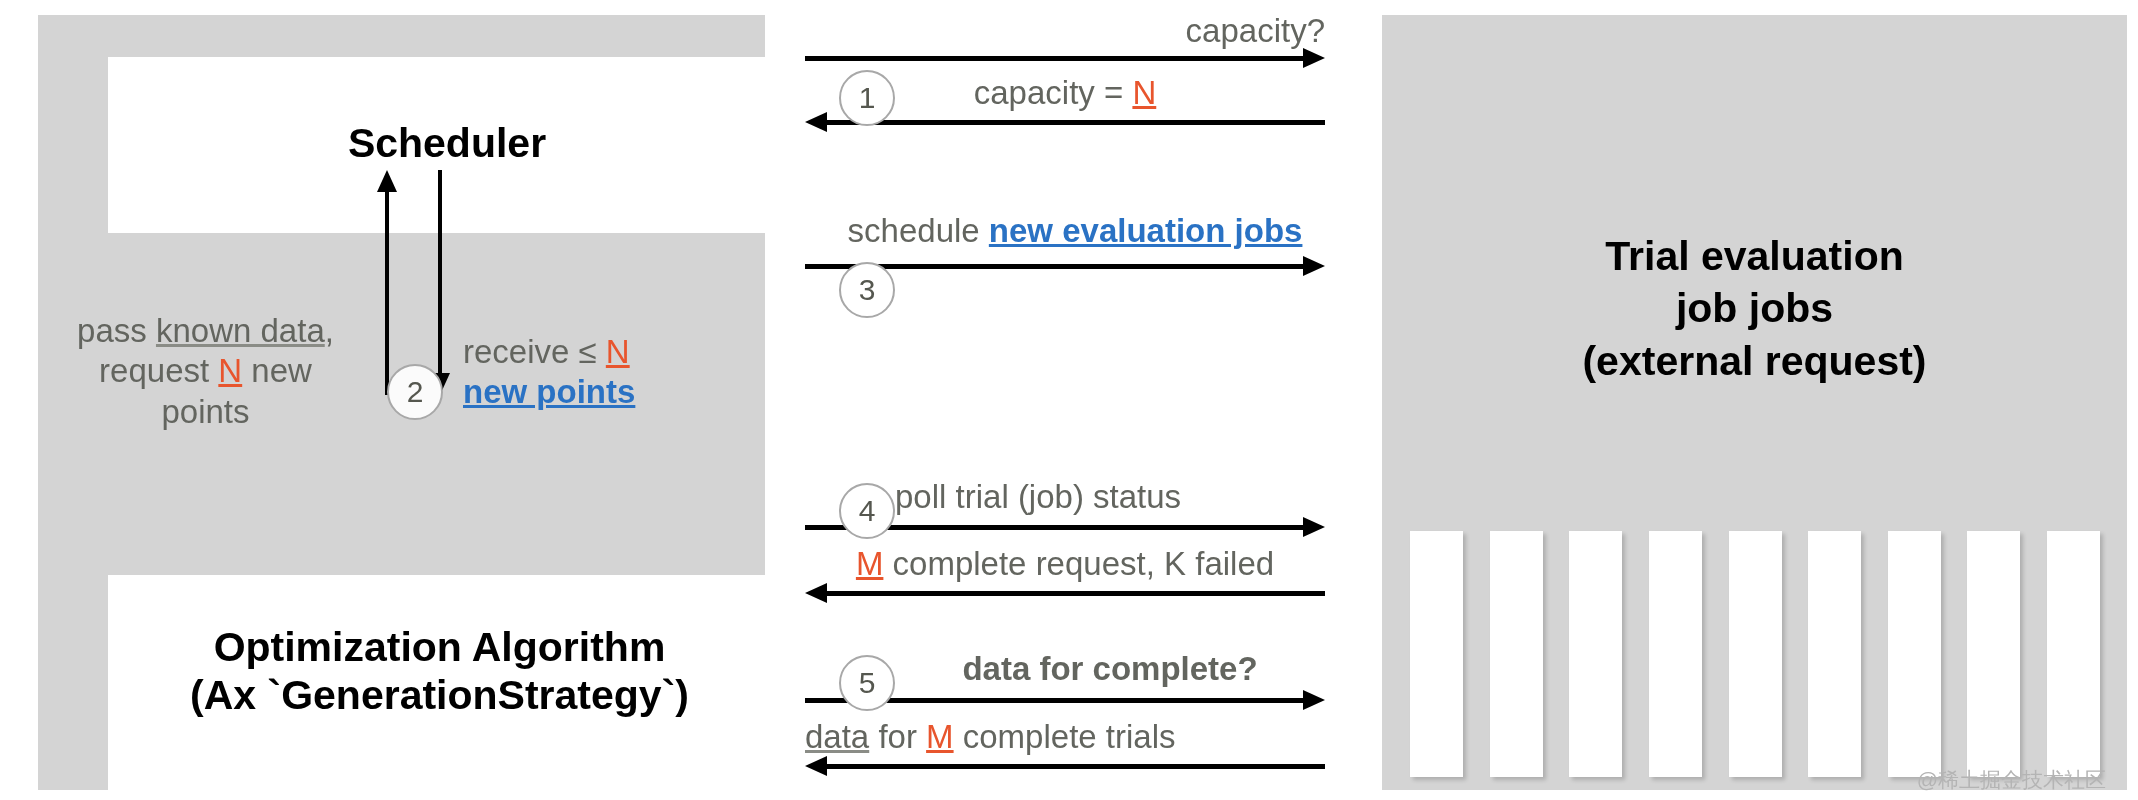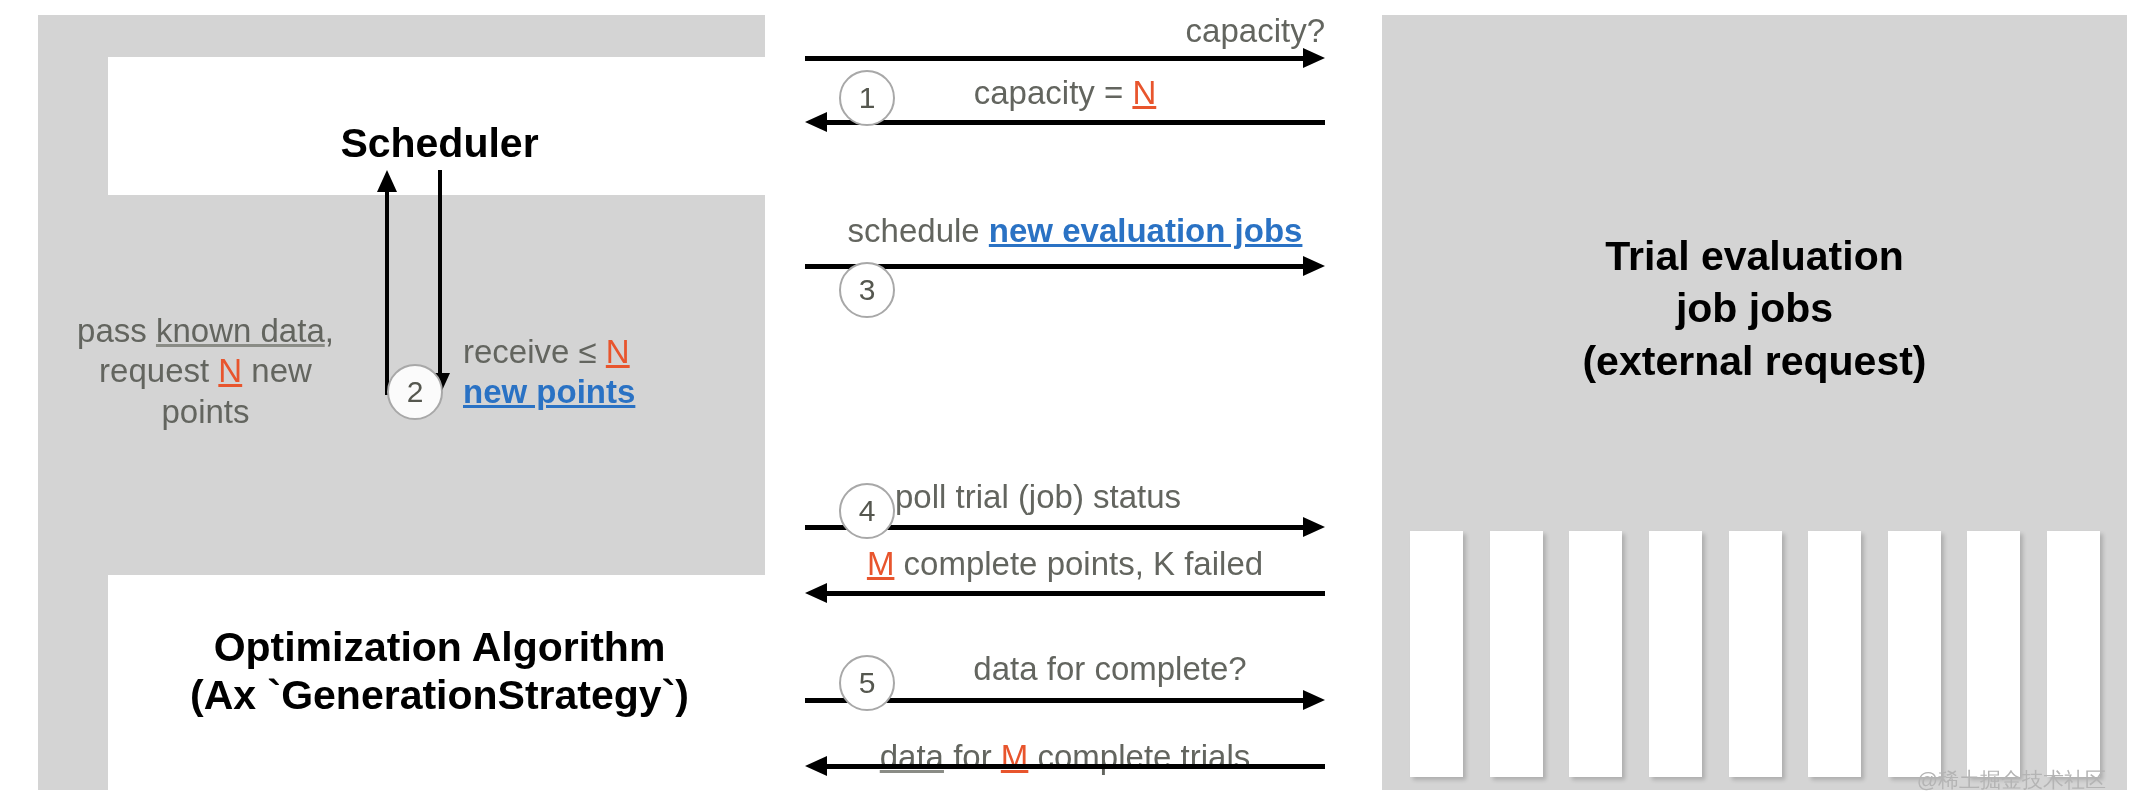--- a/index.html
+++ b/index.html
@@ -23,21 +23,21 @@
     position: absolute;
     background: #d4d4d4;
   }
   #left-panel  { left: 38px;   top: 15px; width: 727px;  height: 775px; }
   #right-panel { left: 1382px; top: 15px; width: 745px;  height: 775px; }
 
   .white-box {
     position: absolute;
     background: #ffffff;
   }
-  #scheduler-box { left: 70px; top: 42px;  width: 663px; height: 138px; }
+  #scheduler-box { left: 70px; top: 42px;  width: 663px; height: 176px; padding-left: 15px; }
   #optimizer-box { left: 70px; top: 560px; width: 663px; height: 216px; }
 
   .box-title {
     position: absolute;
     left: 0; right: 0;
     text-align: center;
     font-weight: bold;
     color: #000000;
     line-height: 1.18;
   }
@@ -239,40 +239,40 @@
 
   <div>
     <div class="label" style="left:895px; top:478px; width:430px; ">
       <span>poll trial (job) status</span>
     </div>
     <div class="h-arrow right" style="left:805px; top:517px; width:520px;">
       <div class="shaft"></div>
       <div class="head"></div>
     </div>
     <div class="label" style="left:805px; top:545px; width:520px; text-align:center;">
-      <span class="hl-orange">M</span><span> complete points, K failed</span>
+      <span class="hl-orange">M</span><span> complete request, K failed</span>
     </div>
     <div class="h-arrow left" style="left:805px; top:583px; width:520px;">
       <div class="head"></div>
       <div class="shaft"></div>
     </div>
     <div class="step-circle" style="left:839px; top:483px;">
       <span>4</span>
     </div>
   </div>
 
   <div>
-    <div class="label" style="left:895px; top:650px; width:430px; text-align:center;">
+    <div class="label" style="left:895px; top:650px; width:430px; text-align:center;font-weight:bold;">
       <span>data for complete?</span>
     </div>
     <div class="h-arrow right" style="left:805px; top:690px; width:520px;">
       <div class="shaft"></div>
       <div class="head"></div>
     </div>
-    <div class="label" style="left:805px; top:718px; width:520px; text-align:center;margin-top:20px;">
+    <div class="label" style="left:805px; top:718px; width:520px; text-align:left;">
       <span class="u-gray">data</span><span> for </span><span class="hl-orange">M</span><span> complete trials</span>
     </div>
     <div class="h-arrow left" style="left:805px; top:756px; width:520px;">
       <div class="head"></div>
       <div class="shaft"></div>
     </div>
     <div class="step-circle" style="left:839px; top:655px;">
       <span>5</span>
     </div>
   </div>

